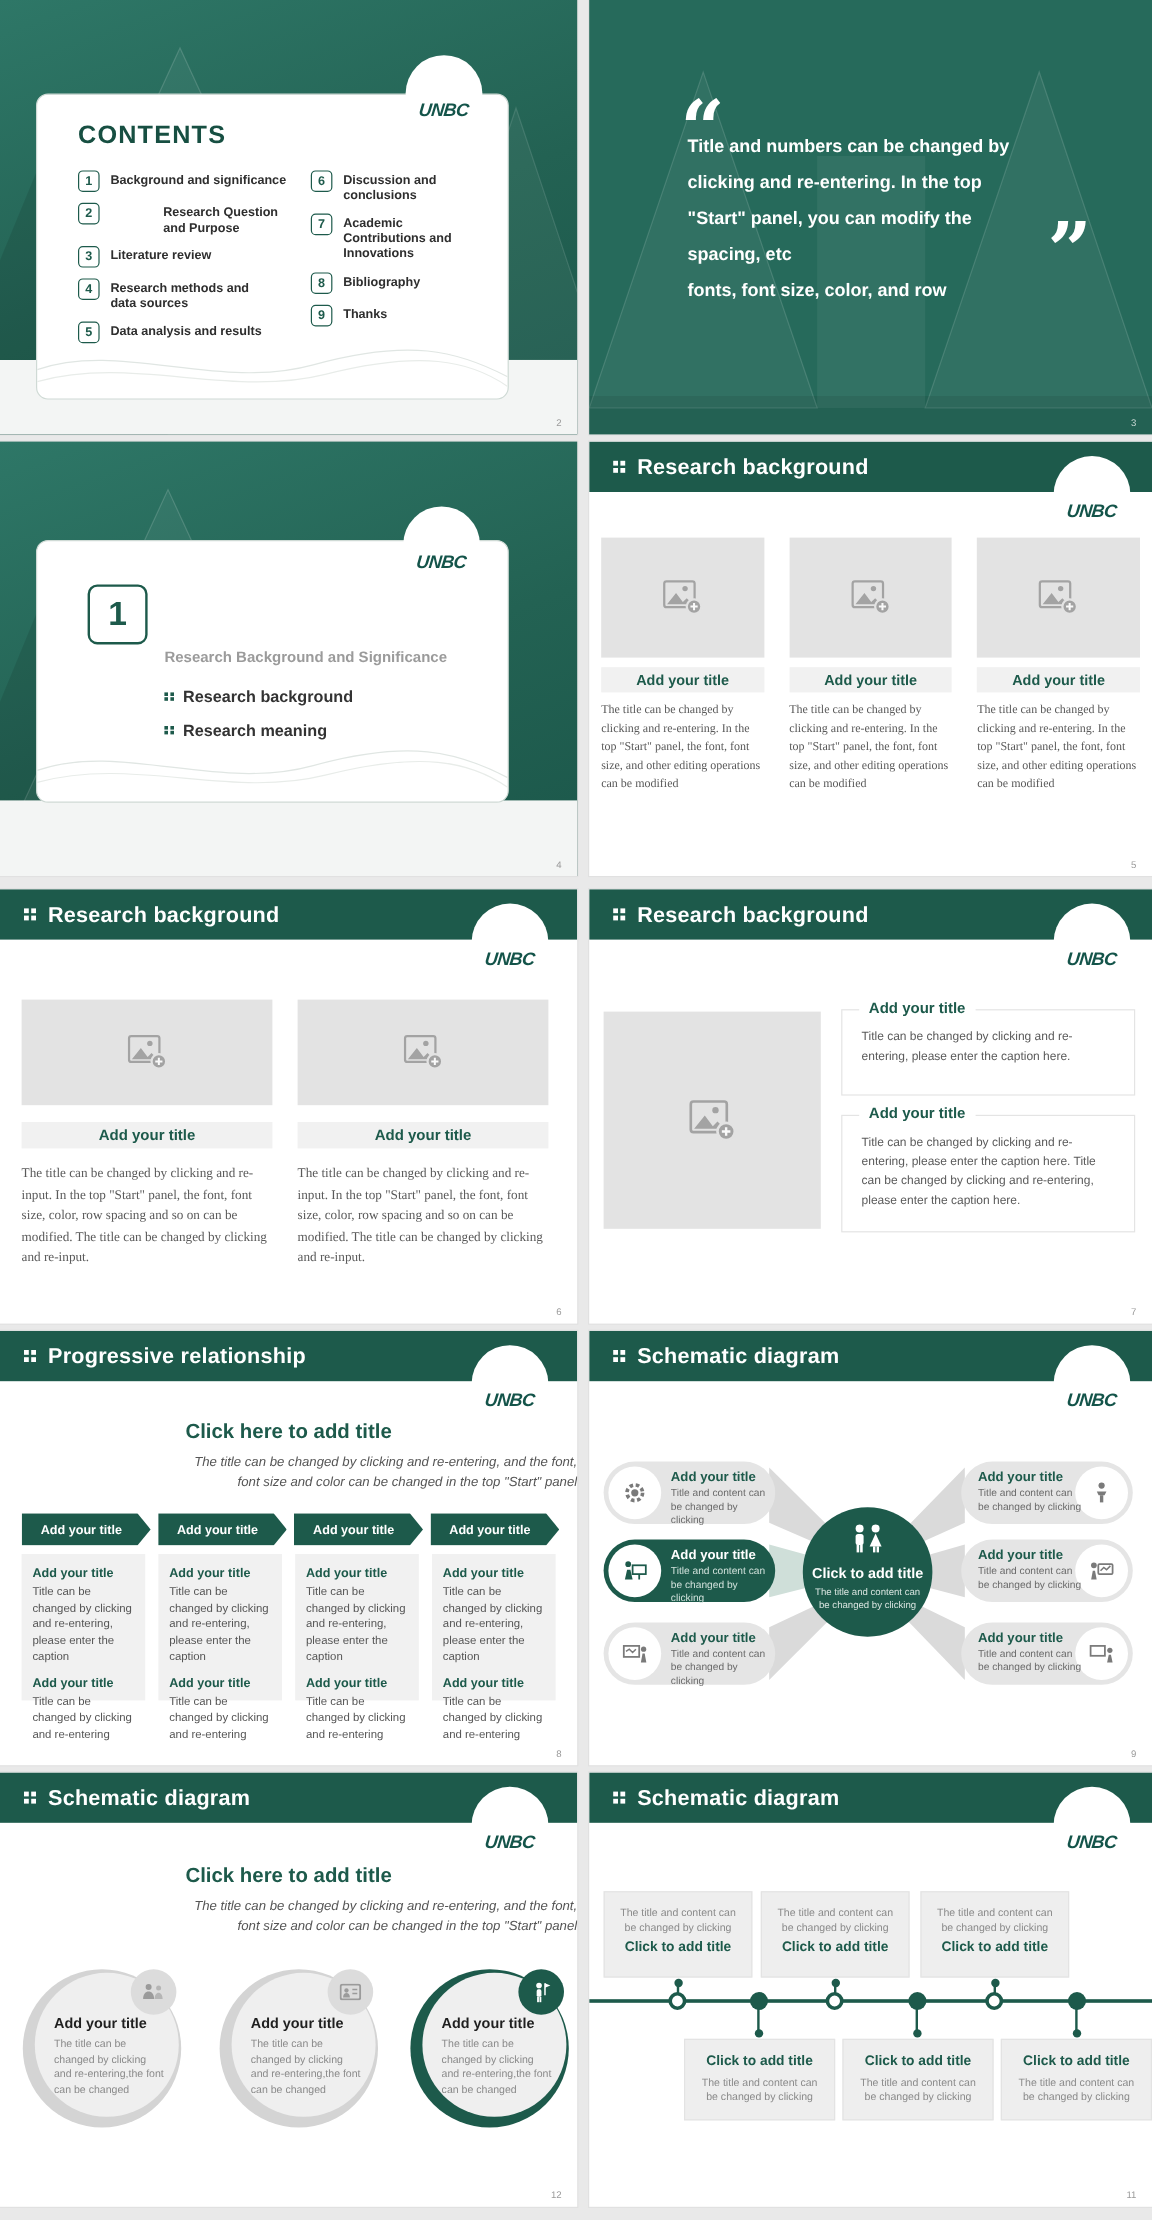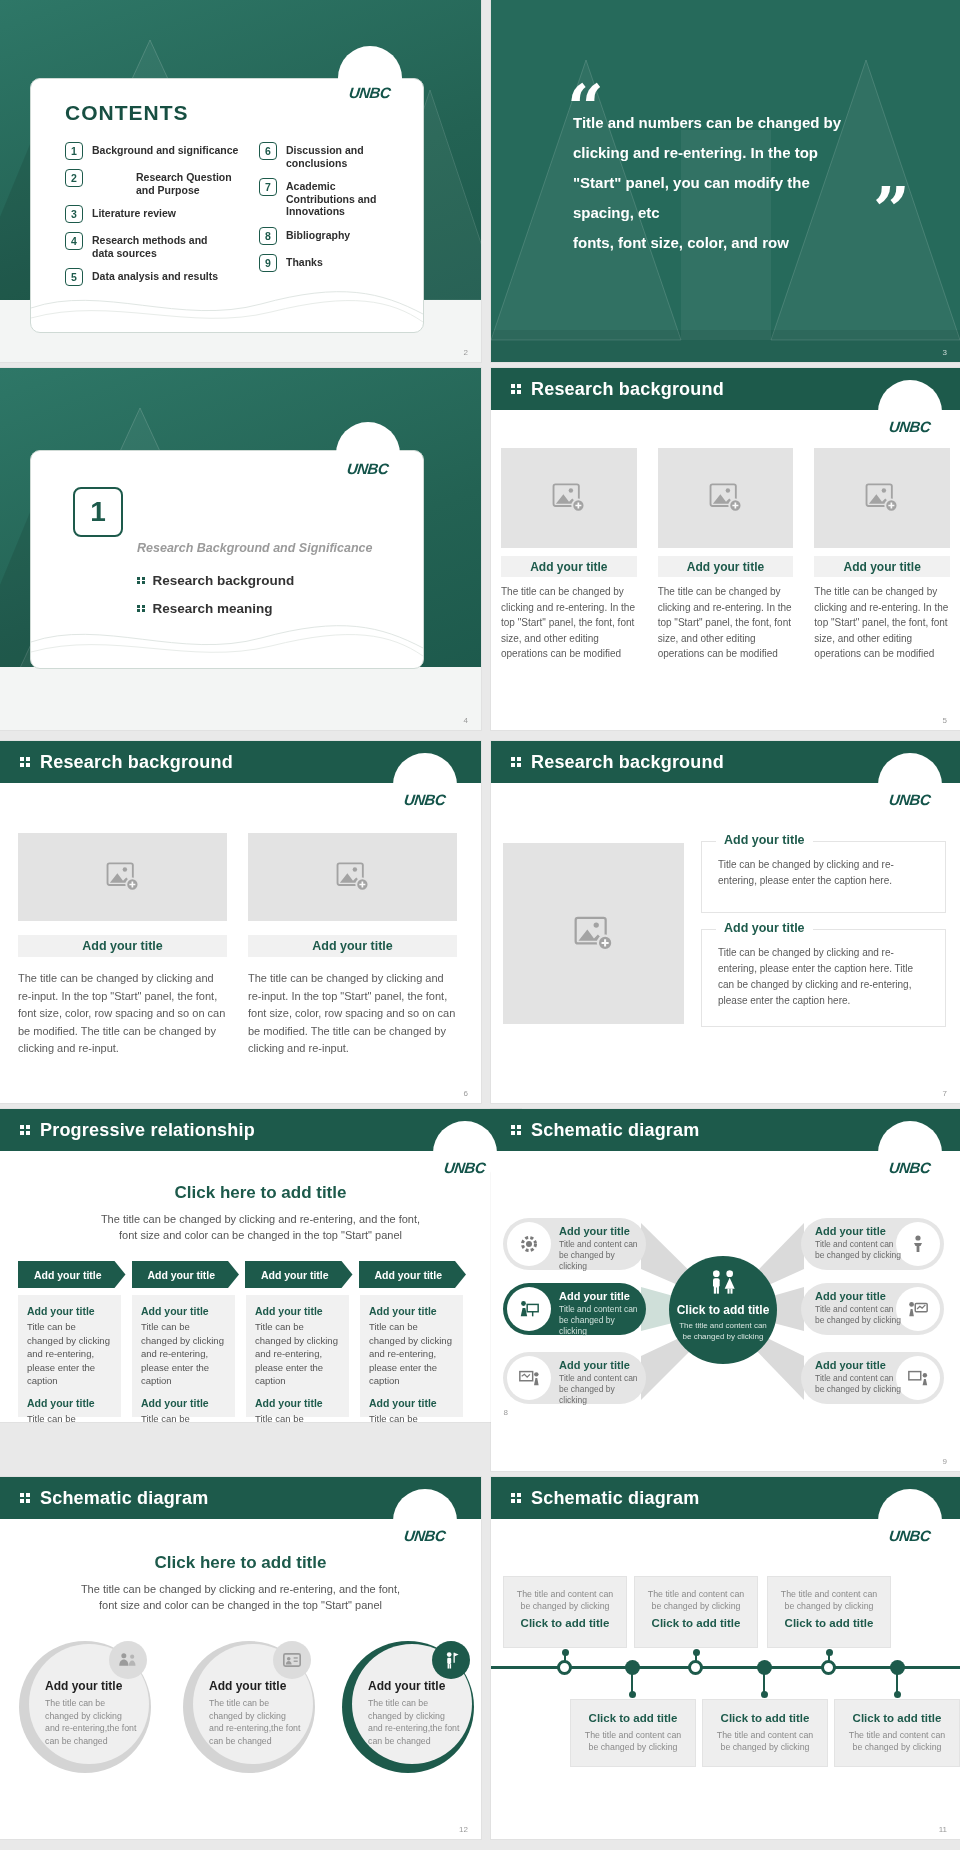--- a/index.html
+++ b/index.html
@@ -38,28 +38,28 @@
   .qlines{position:absolute;left:82px;top:108px;}
   .qline{color:#fff;font-size:15px;font-weight:700;line-height:30px;}
   
   .bignum{position:absolute;border:2.5px solid #1d5a4b;border-radius:8px;color:#1d5a4b;font-weight:800;display:flex;align-items:center;justify-content:center;}
   .sec-title{position:absolute;font-size:22px;font-weight:800;color:#1d5a4b;line-height:25px;}
   .sec-sub{position:absolute;font-size:12.5px;font-weight:700;color:#9b9b9b;}
   .sec-bullet{position:absolute;display:flex;align-items:center;gap:8px;font-size:13.5px;font-weight:600;color:#333;}
   
   .cols{position:absolute;display:flex;}
   .col{flex:1;}
-  .colbody{font-size:10px;line-height:15.5px;color:#5a5a5a;}
+  .colbody{font-size:10px;line-height:15.5px;color:#5a5a5a;font-family:Liberation Serif, serif;}
   
   .cbox{position:absolute;border:1px solid #e4e4e4;background:#fff;}
   .cbox .ctitle{position:absolute;top:-9px;left:14px;background:#fff;padding:0 8px;font-size:12.5px;font-weight:700;color:#1d5a4b;}
   .cbox .cbody{padding:15px 16px 0;font-size:10px;line-height:16px;color:#5a5a5a;}
   
   .ctitle-center{position:absolute;left:0;right:0;text-align:center;font-weight:800;color:#1d5a4b;font-size:17px;}
-  .csub-center{position:absolute;left:0;right:0;text-align:center;font-size:11px;line-height:16px;color:#555;}
+  .csub-center{position:absolute;left:0;right:0;text-align:right;font-size:11px;line-height:16px;color:#555;font-style:italic;}
   .arrows{position:absolute;display:flex;gap:6px;}
   .arrow{flex:1;background:#1d5a4b;color:#fff;font-size:10.5px;font-weight:700;display:flex;align-items:center;justify-content:center;clip-path:polygon(0 0,calc(100% - 11px) 0,100% 50%,calc(100% - 11px) 100%,0 100%);padding-right:8px;}
   .pcols{position:absolute;display:flex;gap:11px;}
   .pcol{flex:1;background:#f1f1f1;padding:10px 9px;box-sizing:border-box;}
   .pcol .bt{font-size:10.5px;font-weight:700;color:#1d5a4b;margin-bottom:3px;}
   .pcol .bb{font-size:9.5px;line-height:13.5px;color:#555;margin-bottom:9px;}
   .pcol .bb.last{margin-bottom:0;}
   
   .wedges{position:absolute;inset:0;z-index:1;}
   .pill{position:absolute;width:143px;height:52px;border-radius:26px;background:#e5e5e5;z-index:2;}
@@ -184,21 +184,21 @@
     <svg class="bgdecor" viewBox="0 0 481 362" preserveAspectRatio="none">
       <polygon points="20,300 140,40 260,300" fill="rgba(255,255,255,0.05)" stroke="rgba(255,255,255,0.16)"></polygon>
       <polygon points="-60,362 40,120 140,362" fill="rgba(0,0,0,0.10)"></polygon>
     </svg>
     <div class="lightfoot" style="height:63px;"></div>
     <div class="bump" style="left:336px;top:54px;">
       <span class="logo">UNBC</span>
     </div>
     <div class="card" style="left:30px;top:82px;width:392px;height:217px;">
       <div class="bignum" style="left:42px;top:36px;width:46px;height:46px;font-size:28px;">1</div>
-      <div class="sec-sub" style="left:106px;top:90px;font-style:italic;">Research Background and Significance</div>
+      <div class="sec-sub" style="left:106px;top:90px;">Research Background and Significance</div>
       <div class="sec-bullet" style="left:106px;top:122px;">
         <span class="qdots small green">
             <span></span>
             <span></span>
             <span></span>
             <span></span>
           </span>
         <span>Research background</span>
       </div>
       <div class="sec-bullet" style="left:106px;top:150px;">
@@ -345,21 +345,21 @@
       <div class="ctitle">Add your title</div>
       <div class="cbody">Title can be changed by clicking and re-entering, please enter the caption here.</div>
     </div>
     <div class="cbox" style="left:210px;top:188px;width:243px;height:96px;">
       <div class="ctitle">Add your title</div>
       <div class="cbody">Title can be changed by clicking and re-entering, please enter the caption here. Title can be changed by clicking and re-entering, please enter the caption here.</div>
     </div>
     <div class="pnum">7</div>
   </div>
 
-  <div class="slide" style="left:0;top:1109px;width:481px;height:313px;padding-left:40px;">
+  <div class="slide" style="left:0;top:1109px;width:481px;height:362px;">
     <div class="bar">
       <span class="qdots" style="color:#fff;">
           <span></span>
           <span></span>
           <span></span>
           <span></span>
         </span>
       <span class="btitle">Progressive relationship</span>
     </div>
     <div class="bump" style="right:24px;top:12px;">

